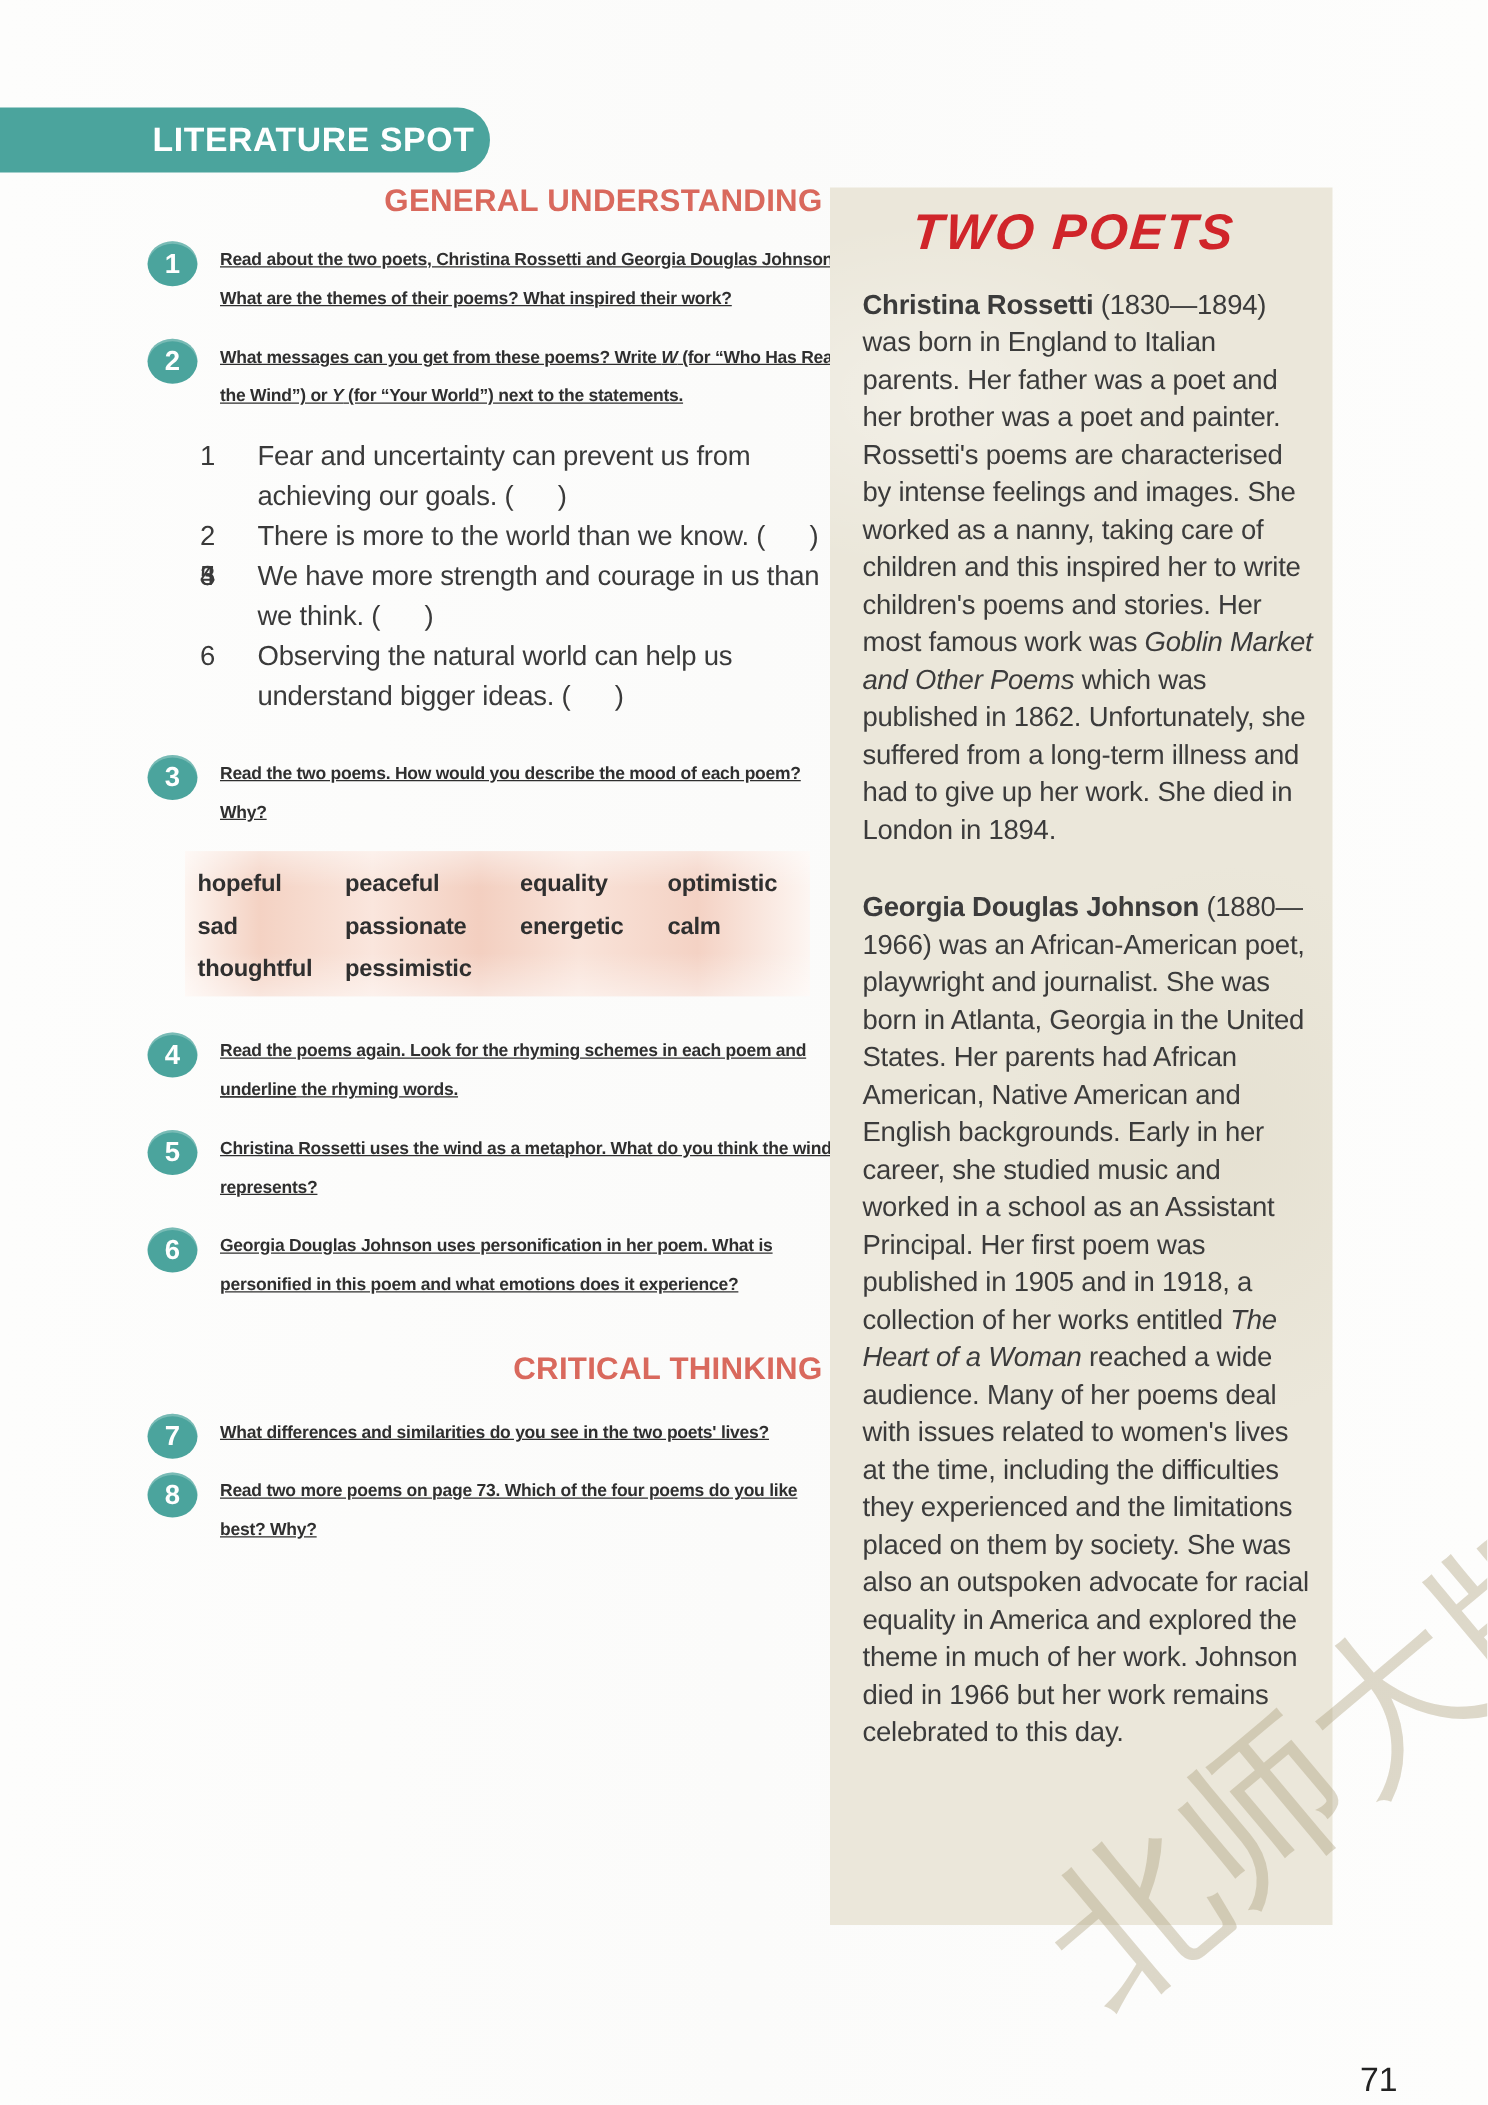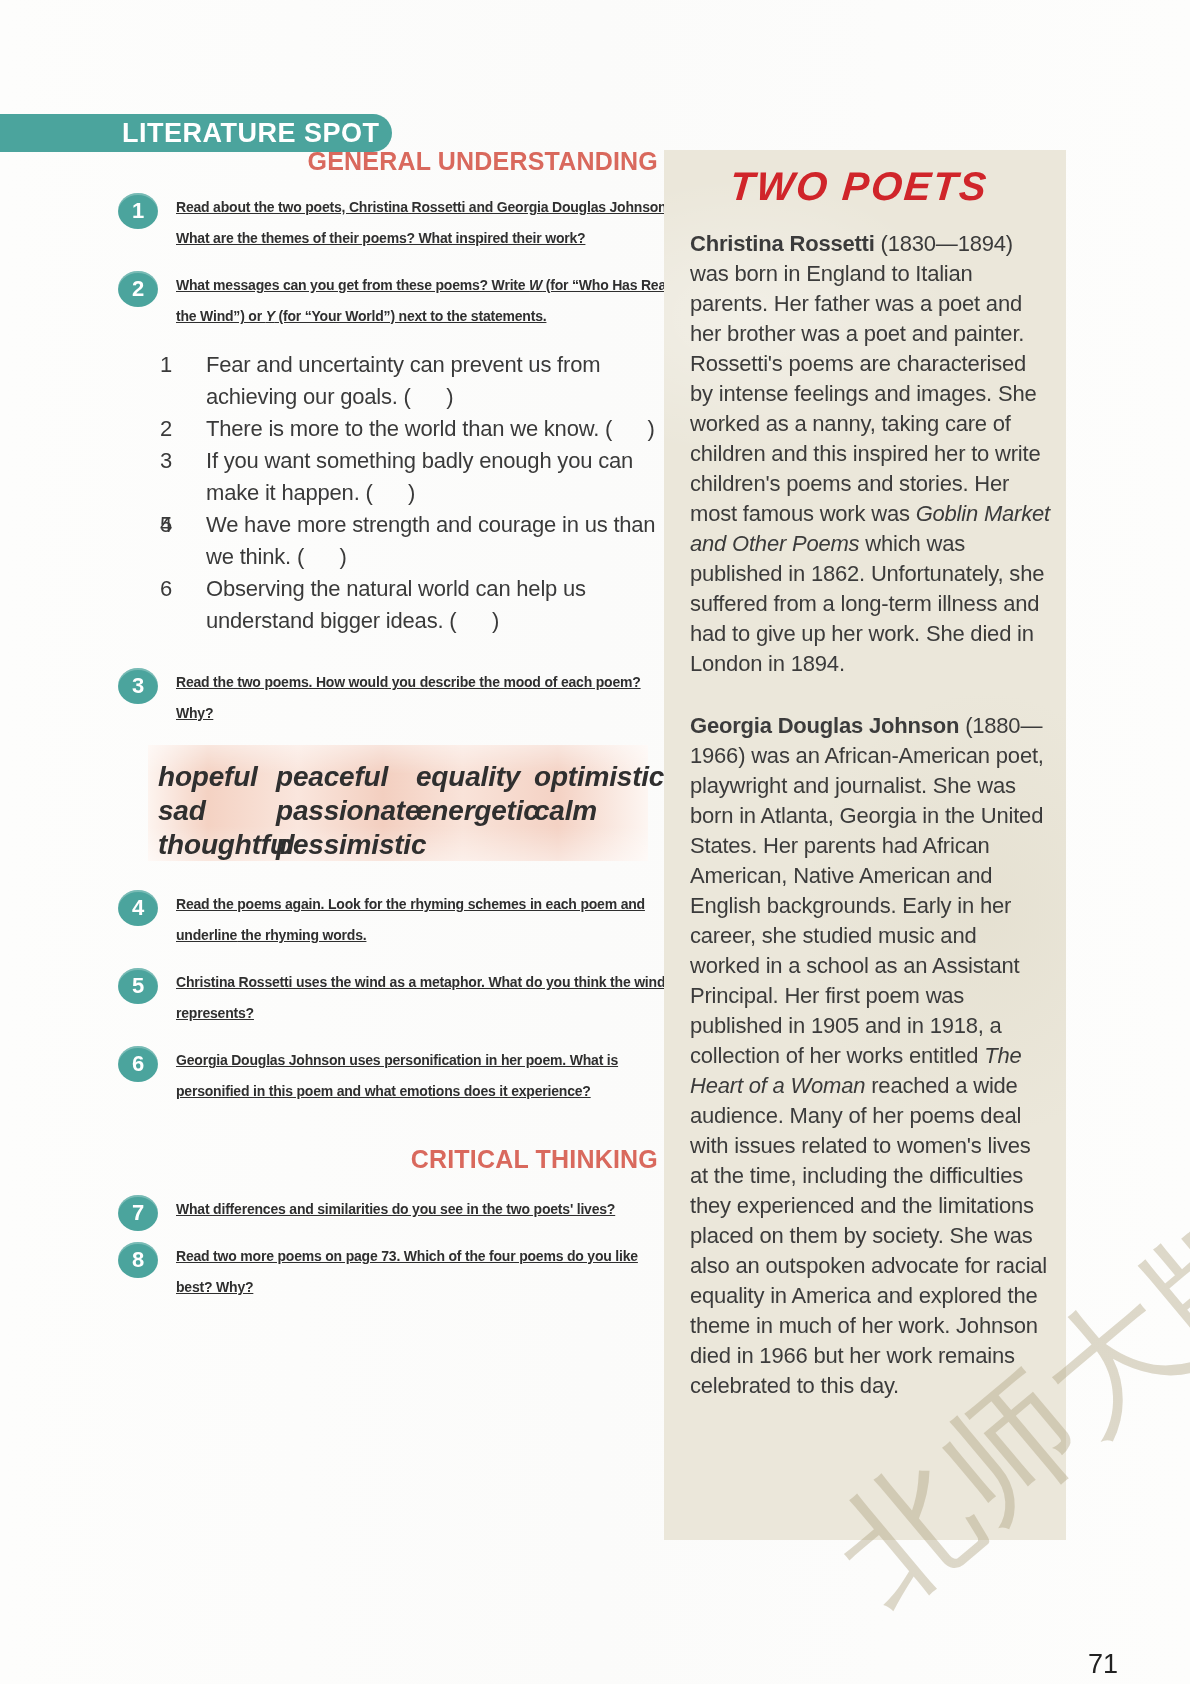--- a/index.html
+++ b/index.html
@@ -10,23 +10,23 @@
     --ink:#2F2F2F;
   }
   html,body{margin:0;padding:0;background:#ffffff;}
   .page{
     position:relative;width:1190px;height:1684px;overflow:hidden;
     background:linear-gradient(90deg,#fdfdfc 0%,#fbfbfa 50%,#fdfdfc 100%);
     font-family:"Liberation Sans",sans-serif;color:var(--ink);
   }
   
   .tab{
-    position:absolute;top:86px;left:0;width:392px;height:38px;
+    position:absolute;top:86px;left:0;width:392px;height:52px;
     background:var(--teal);border-radius:0 26px 26px 0;
-    display:flex;align-items:center;box-sizing:border-box;padding-left:122px;margin-top:28px;
+    display:flex;align-items:center;box-sizing:border-box;padding-left:122px;
   }
   .tab span{color:#fff;font-weight:700;font-size:27px;letter-spacing:.5px;}
   
   .left-col{position:absolute;left:118px;top:147px;width:540px;}
   .coral-head{margin:0 0 0 10px;color:var(--coral);font-size:25px;font-weight:700;letter-spacing:.2px;text-align:right;}
   .coral-head.critical{margin-top:38px;}
   .exercise{position:relative;padding-left:42px;}
   .ex1{margin-top:12px;}.ex2{margin-top:14px;}.ex3{margin-top:30px;}
   .ex4{margin-top:28px;}.ex5{margin-top:14px;}.ex6{margin-top:16px;}
   .ex7{margin-top:20px;}.ex8{margin-top:13px;}
@@ -42,21 +42,21 @@
   .statements li{position:relative;padding-left:46px;width:452px;font-size:22px;line-height:32px;letter-spacing:-.2px;color:#3a3a3a;}
   .statements .sn{position:absolute;left:0;top:0;}
   
   .wordbank{
     margin:10px 0 0 30px;width:500px;height:116px;box-sizing:border-box;
     padding:16px 0 0 10px;
     display:grid;grid-template-columns:118px 140px 118px auto;grid-auto-rows:34px;
     background:
       linear-gradient(180deg,rgba(255,255,255,.45) 0%,rgba(255,255,255,0) 25%,rgba(255,255,255,0) 70%,rgba(255,255,255,.45) 100%),
       linear-gradient(90deg,#fdf4ef 0%,#f4d2c3 12%,#fae6dd 30%,#f3cfc0 47%,#f9e3d9 63%,#f4d2c4 82%,#fdf6f2 100%);
-    font-size:28px;font-weight:700;color:var(--ink);font-style:italic;
+    font-size:19px;font-weight:700;color:var(--ink);
   }
   .wordbank span{letter-spacing:-.2px;}
   
   .panel{
     position:absolute;left:664px;top:150px;width:402px;height:1390px;
     background:
       radial-gradient(ellipse 300px 200px at 20% 12%,rgba(255,255,255,.35),rgba(255,255,255,0) 70%),
       radial-gradient(ellipse 260px 320px at 80% 55%,rgba(190,180,150,.12),rgba(190,180,150,0) 70%),
       var(--panel-bg);
     box-sizing:border-box;padding:14px 18px 0 26px;
@@ -104,21 +104,20 @@
       <li>
         <span class="sn">1</span>
         <span>Fear and uncertainty can prevent us from achieving our goals. (&nbsp;&nbsp;&nbsp;&nbsp;&nbsp;&nbsp;)</span>
       </li>
       <li>
         <span class="sn">2</span>
         <span>There is more to the world than we know. (&nbsp;&nbsp;&nbsp;&nbsp;&nbsp;&nbsp;)</span>
       </li>
       <li>
         <span class="sn">3</span>
-        <span>If you want something badly enough you can make it happen. (&nbsp;&nbsp;&nbsp;&nbsp;&nbsp;&nbsp;)</span>
       </li>
       <li>
         <span class="sn">4</span>
       </li>
       <li>
         <span class="sn">5</span>
         <span>We have more strength and courage in us than we think. (&nbsp;&nbsp;&nbsp;&nbsp;&nbsp;&nbsp;)</span>
       </li>
       <li>
         <span class="sn">6</span>

